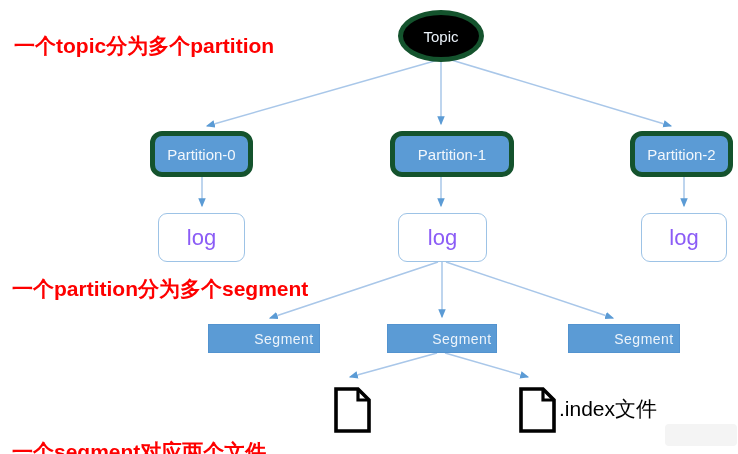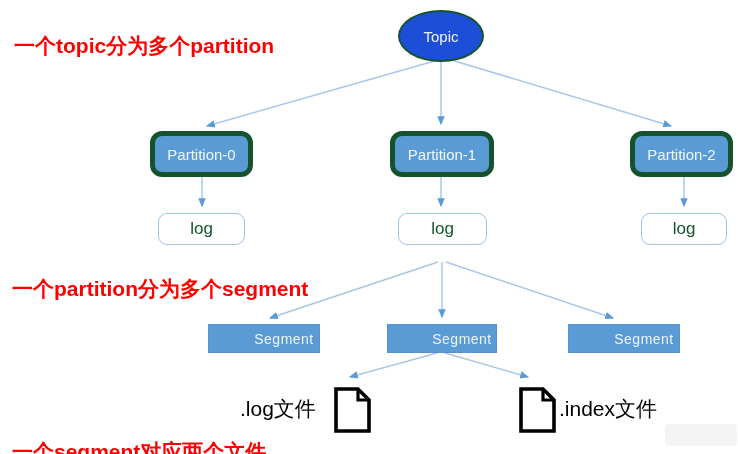--- a/index.html
+++ b/index.html
@@ -4,35 +4,35 @@
 <style>
   html,body{margin:0;padding:0;background:#ffffff;}
   #canvas{
     position:relative;width:738px;height:454px;background:#ffffff;
     font-family:"Liberation Sans",sans-serif;overflow:hidden;
   }
   #wires{position:absolute;left:0;top:0;width:738px;height:454px;z-index:1;}
   .node{position:absolute;z-index:2;display:flex;align-items:center;justify-content:center;box-sizing:border-box;}
   .topic{
     left:398px;top:10px;width:86px;height:52px;border-radius:50%;
-    background:#1d4ed8;border:2px solid #14532d;
+    background:#000000;border:5px solid #14532d;
     color:#ECF3FA;font-size:15px;
   }
   .partition{
     top:131px;height:46px;border-radius:12px;
     background:#5B9BD5;border:5px solid #14532d;
     color:#F2F7FC;font-size:15px;
   }
   .p0{left:150px;width:103px;}
-  .p1{left:390px;width:104px;}
+  .p1{left:390px;width:124px;}
   .p2{left:630px;width:103px;}
   .log{
-    top:213px;height:32px;border-radius:9px;
+    top:213px;height:49px;border-radius:9px;
     background:#ffffff;border:1.5px solid #9DC3E6;
-    color:#14532d;font-size:17px;
+    color:#8b5cf6;font-size:22px;
   }
   .l0{left:158px;width:87px;}
   .l1{left:398px;width:89px;}
   .l2{left:641px;width:86px;}
   .segment{
     top:324px;height:29px;
     background:#5B9BD5;border:1px solid #5393CF;
     color:#EDF4FB;font-size:14px;letter-spacing:.5px;padding-left:40px;
   }
   .s0{left:208px;width:112px;}
@@ -126,20 +126,19 @@
 
   <svg class="file-icon fi-left" width="39" height="46" viewBox="0 0 39 46">
     <path d="M3,2 L25,2 L36,13 L36,44 L3,44 Z" fill="#ffffff" stroke="#000000" stroke-width="3.6" stroke-linejoin="miter"></path>
     <path d="M25,2 L25,13 L36,13" fill="none" stroke="#000000" stroke-width="3.2"></path>
   </svg>
   <svg class="file-icon fi-right" width="39" height="46" viewBox="0 0 39 46">
     <path d="M3,2 L25,2 L36,13 L36,44 L3,44 Z" fill="#ffffff" stroke="#000000" stroke-width="3.6" stroke-linejoin="miter"></path>
     <path d="M25,2 L25,13 L36,13" fill="none" stroke="#000000" stroke-width="3.2"></path>
   </svg>
 
-  <div class="file-label fl-left">.log文件</div>
   <div class="file-label fl-right">.index文件</div>
 
   <div class="annotation ann1">一个topic分为多个partition</div>
   <div class="annotation ann2">一个partition分为多个segment</div>
   <div class="annotation ann3">一个segment对应两个文件</div>
 
 </div>
 
 </body></html>

